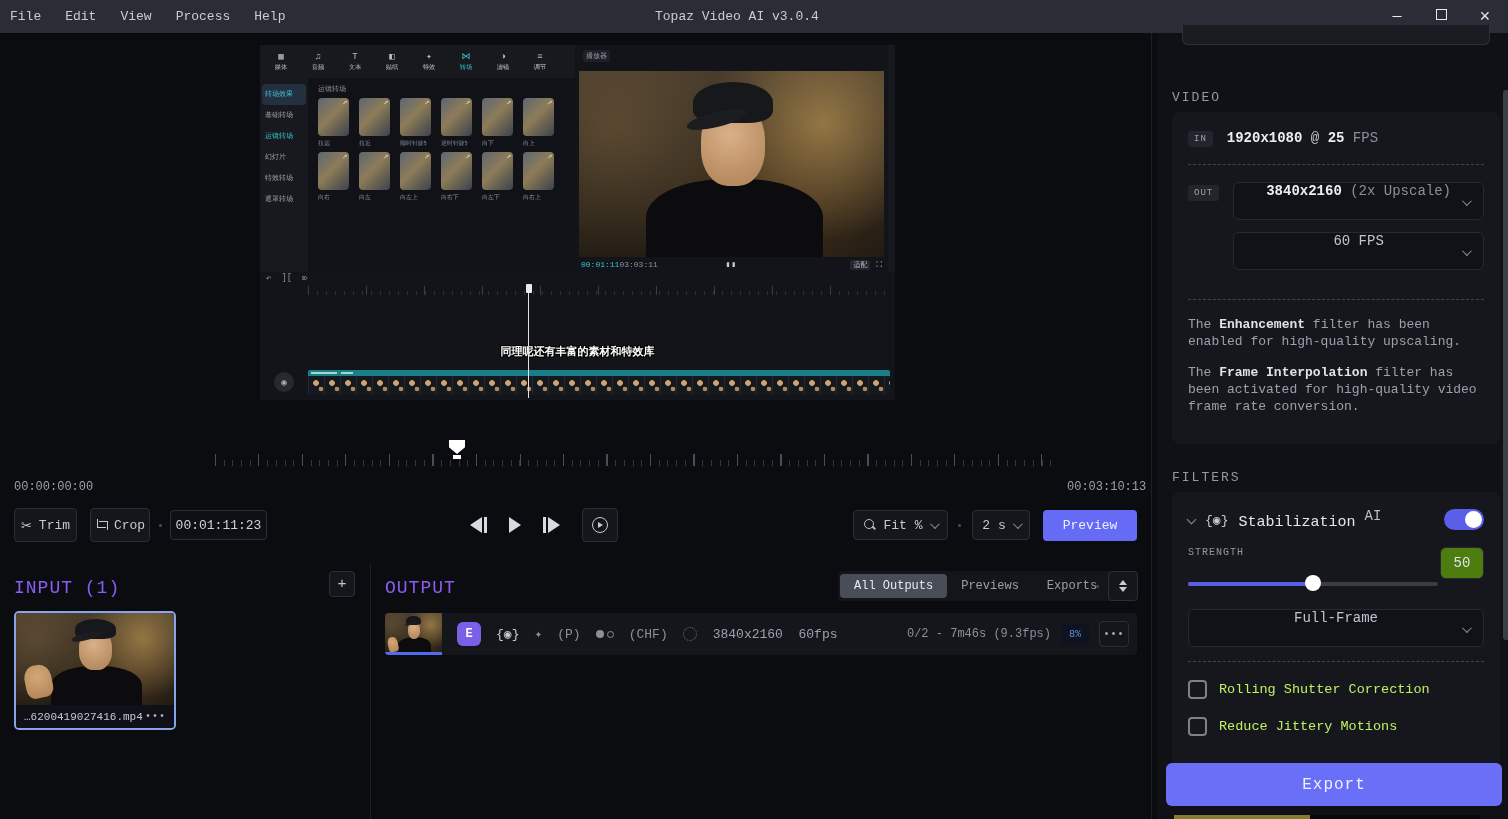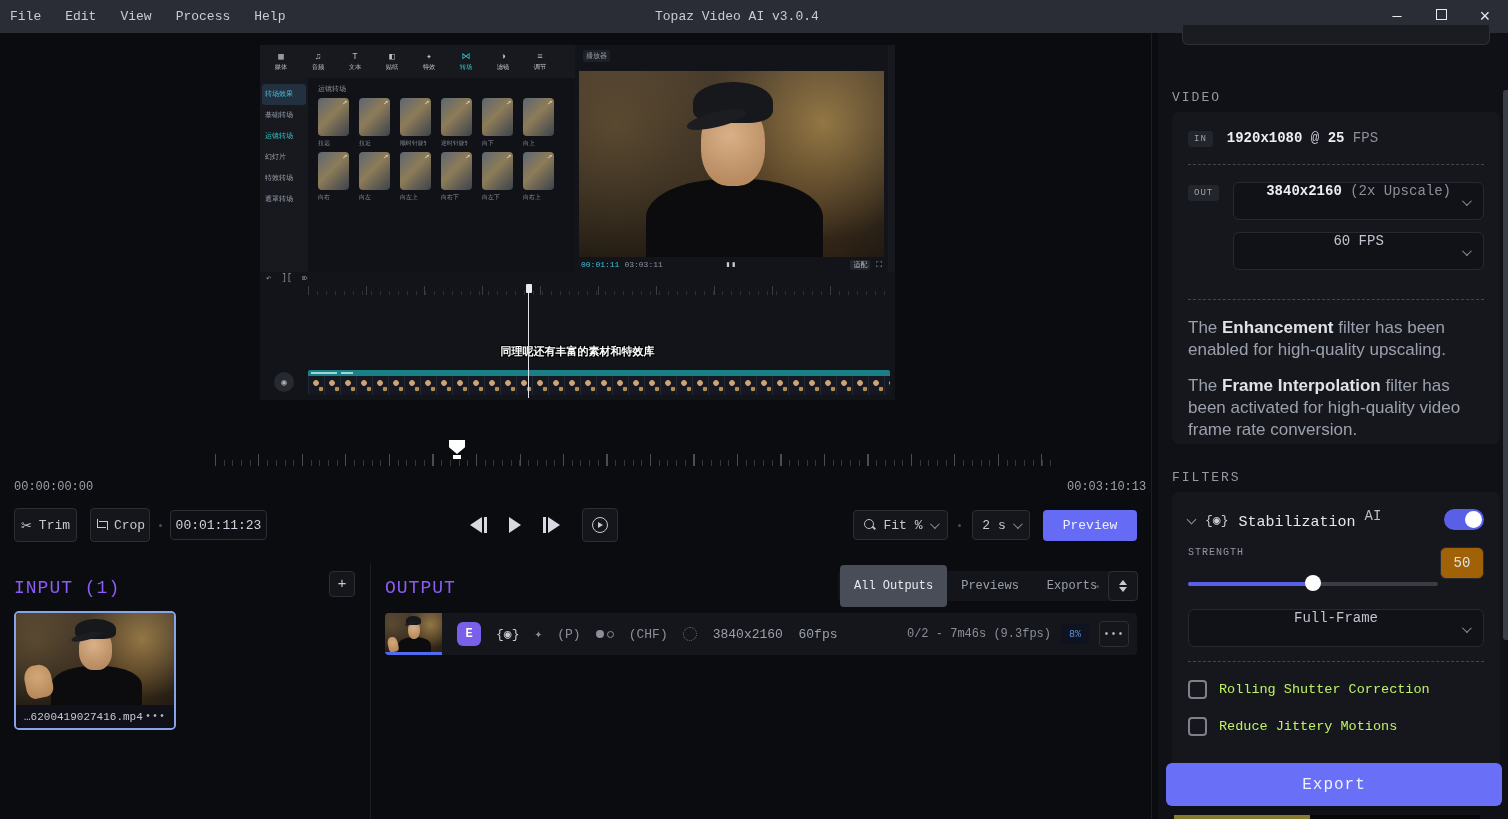--- a/index.html
+++ b/index.html
@@ -36,21 +36,21 @@
   .ed-grid-row { display:flex; gap:10px; margin-bottom:4px; }
   .ed-thumb { width:31px; }
   .ed-thumb .pic { width:31px; height:38px; border-radius:4px; background:linear-gradient(135deg,#5d6672 0%,#8d7c58 45%,#3c424c 100%); position:relative; }
   .ed-thumb .pic::after { content:"➚"; position:absolute; right:2px; top:1px; font-size:7px; color:#e8e8e8; }
   .ed-thumb .cap { font-size:7px; color:#8b909b; margin-top:2px; white-space:nowrap; overflow:hidden; transform:scale(.85); transform-origin:left; }
   .ed-player { position:absolute; left:315px; top:0; width:313px; height:227px; background:#131419; }
   .ed-player-label { position:absolute; left:8px; top:5px; font-size:7px; color:#9aa0ab; background:#1e2027; padding:1px 3px; border-radius:2px; }
   .ed-video { position:absolute; left:4px; top:26px; width:305px; height:186px; overflow:hidden; }
   .ed-player-bar { position:absolute; left:0; bottom:0; width:100%; height:15px; display:flex; align-items:center; font-size:8px; padding:0 6px; color:#8b909b; }
   .ed-time-cur { color:#39c3d8; }
-  .ed-time-tot { margin-left:5px; }
+  .ed-time-tot { }
   .ed-pause { position:absolute; left:50%; transform:translateX(-50%); color:#c6c9d1; font-size:8px; letter-spacing:1px; }
   .ed-player-right { position:absolute; right:6px; display:flex; gap:6px; align-items:center; }
   .ed-fit { background:#23252c; padding:0 3px; border-radius:2px; font-size:7px; color:#b9bdc6; }
   .ed-expand { font-size:8px; color:#b9bdc6; }
   .ed-strip { position:absolute; left:628px; top:0; width:7px; height:227px; background:#17191f; }
   .ed-timeline { position:absolute; left:0; top:227px; width:635px; height:128px; background:#121419; }
   .ed-tl-toolbar { position:absolute; left:6px; top:1px; display:flex; gap:10px; color:#8b909b; font-size:9px; }
   .ed-ruler { position:absolute; left:48px; top:14px; width:580px; height:9px;
       background-image:repeating-linear-gradient(90deg,#3a3d45 0 1px,transparent 1px 58px),repeating-linear-gradient(90deg,#2c2f36 0 1px,transparent 1px 9px);
       background-size:100% 9px,100% 4px; background-position:bottom left; background-repeat:no-repeat; }
@@ -124,21 +124,21 @@
   .input-label { position:absolute; left:14px; top:545px; }
   .add-btn { position:absolute; left:329px; top:538px; width:26px; height:26px; border:1px solid #2c2e36; border-radius:4px; background:#15161c; color:#c6c9d1; font-size:15px; display:flex; align-items:center; justify-content:center; }
   .input-card { position:absolute; left:14px; top:578px; width:162px; height:119px; border:2px solid #87a5e6; border-radius:5px; background:#101118; overflow:hidden; }
   .input-card .pic { width:100%; height:92px; }
   .input-card .fname { height:23px; display:flex; align-items:center; justify-content:space-between; padding:0 8px; font-size:11px; color:#c6c9d1; background:#101118; }
   .dots3 { color:#aeb3bd; letter-spacing:1px; font-size:10px; }
   .bottom-div { position:absolute; left:370px; top:530px; width:1px; height:289px; background:#1d1f25; }
   .output-label { position:absolute; left:385px; top:545px; }
 
   .tabs { position:absolute; left:838px; top:538px; height:30px; background:#14151a; border-radius:4px; display:flex; align-items:center; padding:2px; }
-  .tab { height:42px; display:flex; align-items:center; padding:0 14px; font-size:12px; color:#9aa0ab; border-radius:4px; }
+  .tab { height:24px; display:flex; align-items:center; padding:0 14px; font-size:12px; color:#9aa0ab; border-radius:4px; }
   .tab.active { background:#494d58; color:#e8eaef; }
   .sort-btn { position:absolute; left:1108px; top:538px; width:30px; height:30px; border:1px solid #2c2e36; border-radius:4px; background:#15161c; display:flex; flex-direction:column; align-items:center; justify-content:center; gap:2px; }
   .tri-up-s { width:0; height:0; border-left:4px solid transparent; border-right:4px solid transparent; border-bottom:5px solid #c6c9d1; }
   .tri-dn-s { width:0; height:0; border-left:4px solid transparent; border-right:4px solid transparent; border-top:5px solid #c6c9d1; }
 
   .output-row { position:absolute; left:385px; top:580px; width:752px; height:42px; background:#15161c; border-radius:4px; display:flex; align-items:center; }
   .out-thumb { position:relative; width:57px; height:42px; border-radius:4px 0 0 4px; overflow:hidden; flex:none; }
   .out-prog { position:absolute; left:0; bottom:0; width:100%; height:3px; background:#4f6cf0; }
   .e-badge { width:24px; height:24px; border-radius:6px; background:#7a5fe8; color:#fff; font-size:12px; font-weight:bold; display:flex; align-items:center; justify-content:center; margin-left:15px; flex:none; }
   .out-icons { display:flex; align-items:center; gap:15px; margin-left:15px; color:#8a8f9a; font-size:13px; }
@@ -158,32 +158,32 @@
   .video-card { position:absolute; left:14px; top:79px; width:328px; height:332px; background:#16171d; border-radius:8px; padding:16px; }
   .io-row { display:flex; align-items:flex-start; gap:14px; }
   .io-badge { flex:none; background:#23252c; border-radius:3px; color:#9aa0ad; font-size:9px; padding:3px 6px; margin-top:3px; letter-spacing:1px; }
   .in-text { font-size:14px; color:#c0c4cf; margin-top:2px; }
   .in-text b { color:#eceef4; }
   .dim { color:#8a8f9b; }
   .dash-div { border-top:1px dashed #42454e; margin:17px 0; }
   .dd { height:38px; background:#111218; border:1px solid #272932; border-radius:6px; display:flex; align-items:center; padding:0 14px; font-size:14px; color:#c0c4cf; margin-bottom:12px;flex-direction:column; }
   .dd b { color:#eceef4; }
   .dd .chev-d { margin-left:auto; }
-  .note { font-size:17px; color:#9aa0ac; line-height:1.3; margin-bottom:14px; font-family:Liberation Sans, sans-serif; }
+  .note { font-size:13px; color:#9aa0ac; line-height:1.3; margin-bottom:14px; font-family:Liberation Mono, monospace; }
   .note b { color:#dfe2e9; }
   .filters-card { position:absolute; left:14px; top:459px; width:328px; height:300px; background:#16171d; border-radius:8px; padding:16px; }
   .filt-head { display:flex; align-items:center; gap:10px; }
   .stab-icon { color:#c6c9d1; font-size:13px; }
   .filt-name { font-size:15px; color:#e4e6ec; }
   .filt-name sup { font-size:14px; color:#b9bdc6; }
   .toggle { margin-left:auto; width:40px; height:21px; border-radius:11px; background:#5a5fe8; position:relative; }
   .toggle .knob { position:absolute; right:2px; top:2px; width:17px; height:17px; border-radius:50%; background:#fff; }
   .strength-row { display:flex; margin-top:16px; }
   .strength-label { font-size:10px; color:#9097a4; letter-spacing:1px; }
-  .val-box { margin-left:auto; width:44px; height:32px; background:#a16207; border:1px solid #272932; border-radius:6px; color:#dfe2e9; font-size:14px; display:flex; align-items:center; justify-content:center; }
+  .val-box { margin-left:auto; width:44px; height:32px; background:#4d7c0f; border:1px solid #272932; border-radius:6px; color:#dfe2e9; font-size:14px; display:flex; align-items:center; justify-content:center; }
   .slider { position:relative; width:250px; height:16px; margin-top:-4px; }
   .slider .track { position:absolute; left:0; top:7px; width:100%; height:4px; border-radius:2px; background:#3a3d46; }
   .slider .fill { position:absolute; left:0; top:7px; width:50%; height:4px; border-radius:2px; background:#5a5fe8; }
   .slider .knob { position:absolute; left:calc(50% - 8px); top:0; width:16px; height:16px; border-radius:50%; background:#fff; }
   .cb-row { display:flex; align-items:center; gap:12px; margin-top:18px; }
   .cb-box { width:19px; height:19px; border:2px solid #7c818c; border-radius:4px; background:transparent; flex:none; }
   .cb-label { font-size:13.5px; color:#bef264; }
   .export-btn { position:absolute; left:8px; top:730px; width:336px; height:43px; background:#6a6ff8; border-radius:6px; color:#f0f1ff; font-size:16px; letter-spacing:1px; display:flex; align-items:center; justify-content:center; }
   .scroll-thumb { position:absolute; right:4px; top:57px; width:7px; height:550px; border-radius:3px; background:#3a3d45; }
   .yellow-sliver { position:absolute; left:16px; bottom:0; width:136px; height:4px; background:#857a2e; }

